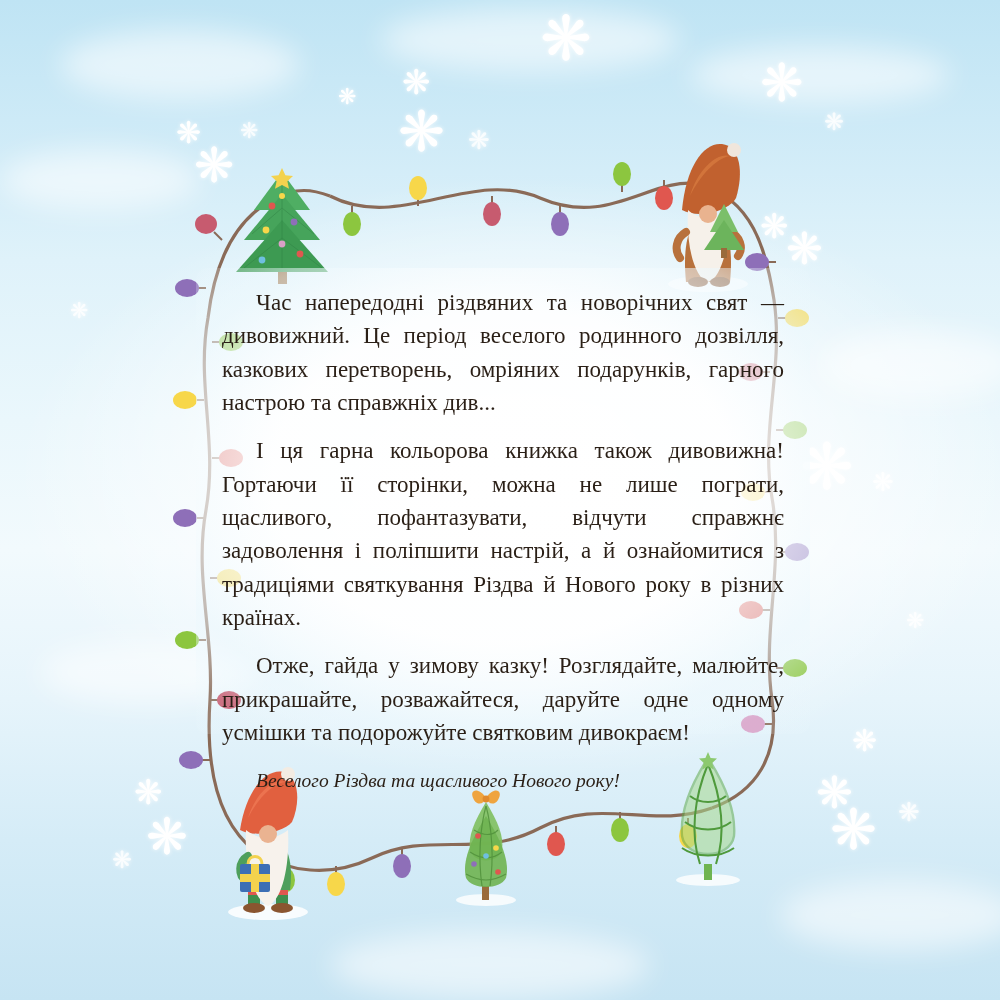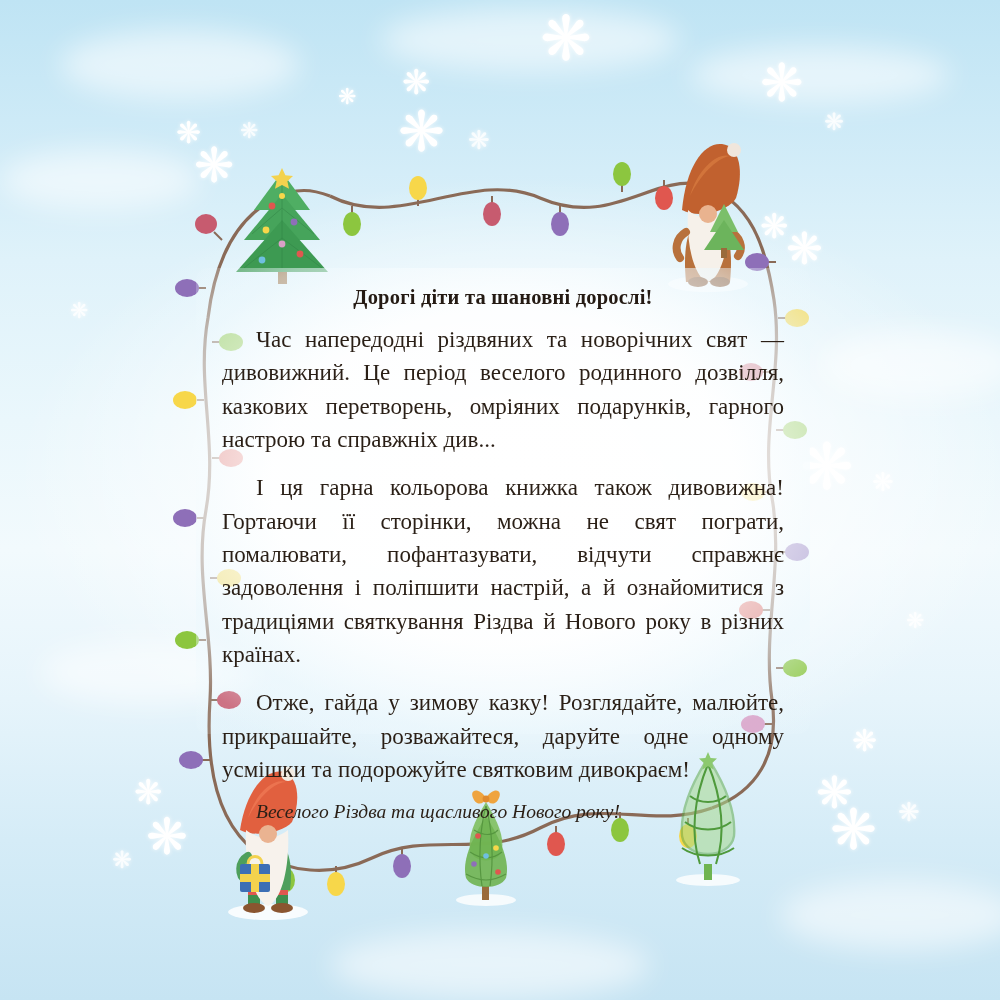--- a/index.html
+++ b/index.html
@@ -74,21 +74,21 @@
   .para {
     margin: 0 0 15px 0;
     font-size: 23px;
     line-height: 1.45;
     color: #2a1f16;
     text-align: justify;
     text-indent: 34px;
     text-justify: inter-word;
   }
   .para.last {
-    margin-bottom: 12px;
+    margin-bottom: 18px;
     font-family: Liberation Serif, serif;
   }
   .closing {
     margin: 6px 0 0 0;
     font-size: 19.5px;
     line-height: 1.4;
     color: #2a1f16;
     font-style: italic;
     text-indent: 34px;
   }
@@ -355,20 +355,19 @@
       <path d="M48 12 C 34 46, 30 82, 40 112"></path>
       <path d="M48 12 C 62 46, 66 82, 56 112"></path>
       <path d="M30 44 C 40 52, 56 52, 66 44"></path>
       <path d="M25 70 C 38 80, 58 80, 71 70"></path>
       <path d="M22 96 C 36 106, 60 106, 74 96"></path>
     </g>
     <path d="M48 0 l2.6 6 6.4 .6 -4.8 4.4 1.4 6.4 -5.6-3.2 -5.6 3.2 1.4-6.4 -4.8-4.4 6.4-.6z" fill="#8cc96f"></path>
   </svg>
 
   <div class="text-panel">
-    <div class="panel-title">Дорогі діти та шановні дорослі!</div>
     <p class="para">Час напередодні різдвяних та новорічних свят — дивовижний. Це період веселого родинного дозвілля, казкових перетворень, омріяних подарунків, гарного настрою та справжніх див...</p>
-    <p class="para">І ця гарна кольорова книжка також дивовижна! Гортаючи її сторінки, можна не свят пограти, помалювати, пофантазувати, відчути справжнє задоволення і поліпшити настрій, а й ознайомитися з традиціями святкування Різдва й Нового року в різних країнах.</p>
+    <p class="para">І ця гарна кольорова книжка також дивовижна! Гортаючи її сторінки, можна не лише пограти, щасливого, пофантазувати, відчути справжнє задоволення і поліпшити настрій, а й ознайомитися з традиціями святкування Різдва й Нового року в різних країнах.</p>
     <p class="para last">Отже, гайда у зимову казку! Розглядайте, малюйте, прикрашайте, розважайтеся, даруйте одне одному усмішки та подорожуйте святковим дивокраєм!</p>
     <p class="closing">Веселого Різдва та щасливого Нового року!</p>
   </div>
 
 </div>
 
 </body></html>

